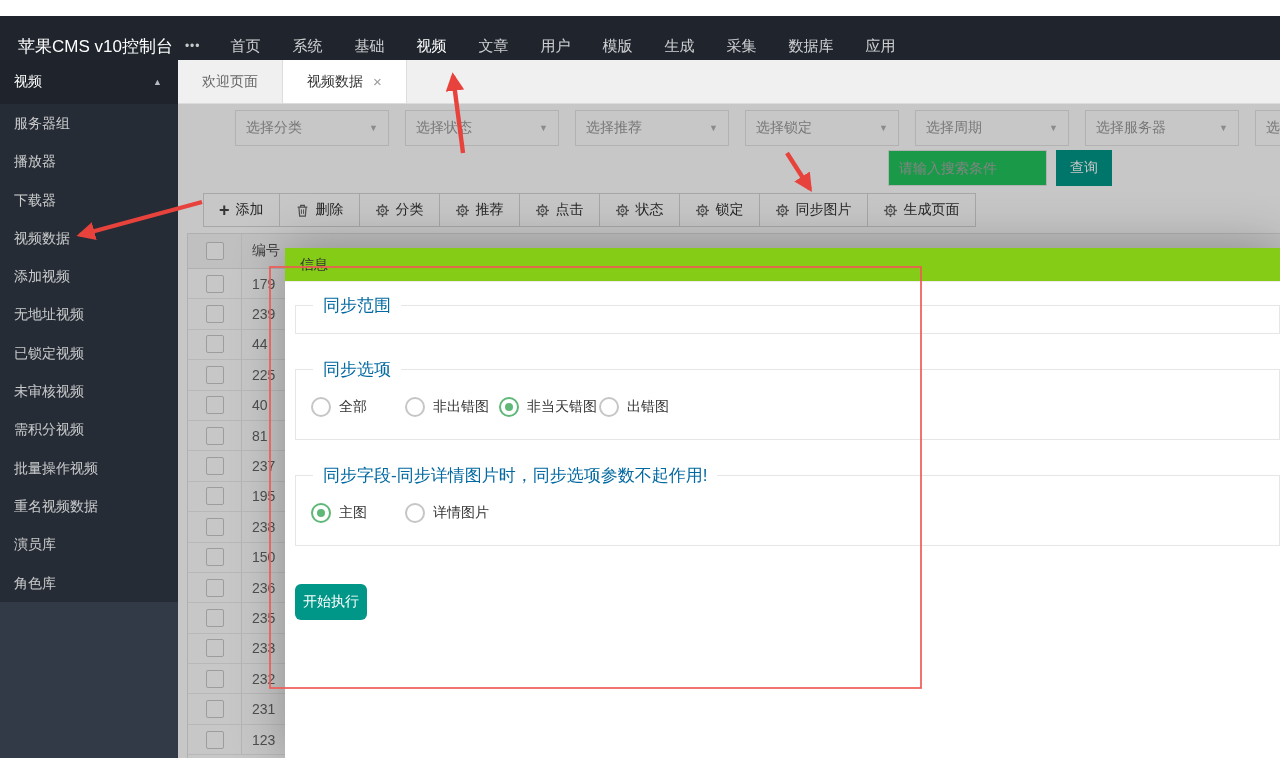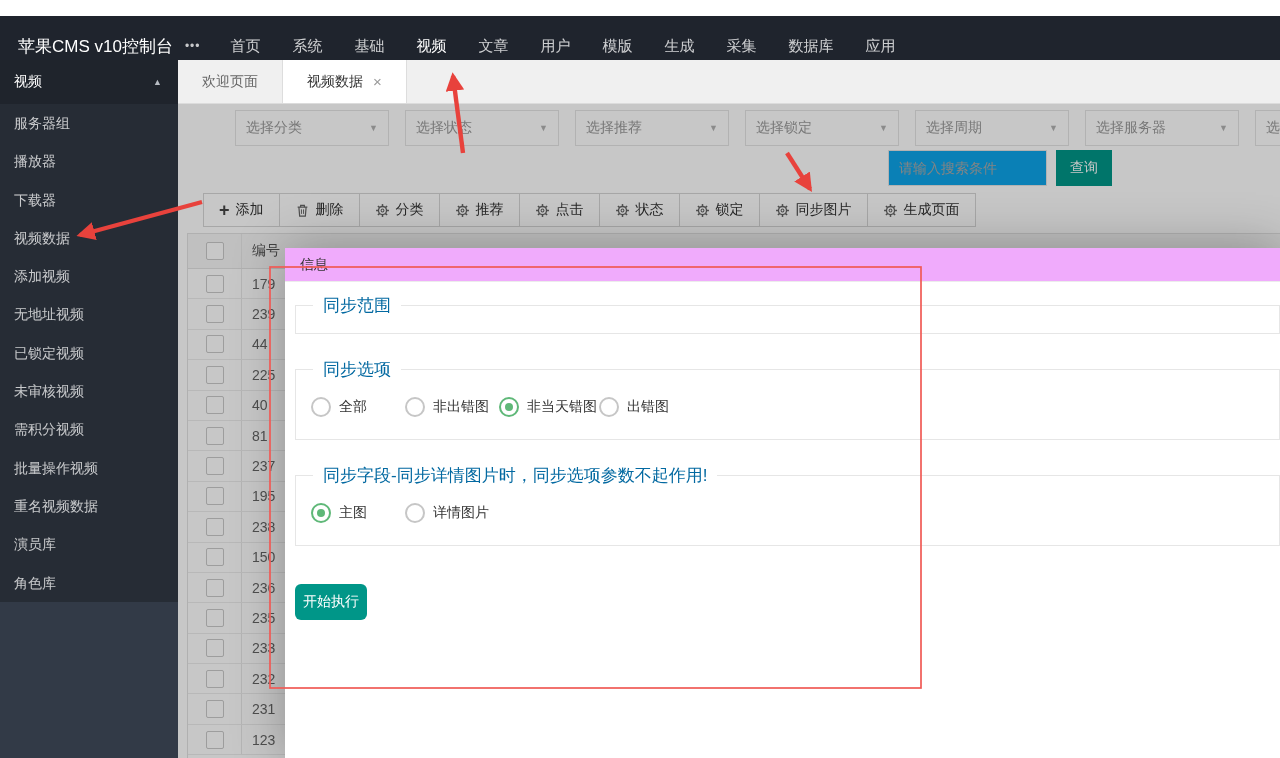--- a/index.html
+++ b/index.html
@@ -26,21 +26,21 @@
   .tabbar{position:absolute;left:178px;top:60px;right:0;height:43px;background:#f0f0f0;border-bottom:1px solid #dcdcdc;display:flex;z-index:15;}
   .tab{display:flex;align-items:center;padding:0 24px;font-size:14px;color:#666;border-right:1px solid #ddd;cursor:pointer;white-space:nowrap;}
   .tab.active{background:#fff;color:#333;}
   .tab-close{margin-left:10px;color:#999;font-size:15px;line-height:1;}
 
   
   .content{position:absolute;left:178px;top:104px;right:0;bottom:0;background:#fff;z-index:5;}
   .filter-row{position:absolute;left:57px;top:6px;display:flex;}
   .filter-select{width:132px;height:34px;border:1px solid #e4e4e4;background:#fff;display:flex;align-items:center;justify-content:space-between;padding:0 10px;margin-right:16px;font-size:14px;color:#999;cursor:pointer;}
   .caret{font-size:9px;color:#b3b3b3;}
-  .search-input{position:absolute;left:710px;top:46px;width:137px;height:34px;border:1px solid #e4e4e4;padding:0 10px;font-size:14px;color:#333;outline:none;background:#0ea5e9;}
+  .search-input{position:absolute;left:710px;top:46px;width:137px;height:34px;border:1px solid #e4e4e4;padding:0 10px;font-size:14px;color:#333;outline:none;background:#22c55e;}
   .search-input::placeholder{color:#a9a9a9;}
   .search-btn{position:absolute;left:878px;top:46px;width:56px;height:36px;background:var(--teal);color:#fff;border:none;font-size:14px;cursor:pointer;}
 
   .toolbar{position:absolute;left:25px;top:89px;display:flex;}
   .tb-btn{height:34px;background:#fff;border:1px solid #d6d6d6;margin-left:-1px;display:flex;align-items:center;padding:0 15px;font-size:14px;color:#333;cursor:pointer;white-space:nowrap;}
   .tb-btn:first-child{margin-left:0;}
   .tb-icon{margin-right:6px;color:#666;display:inline-flex;align-items:center;}
   .tb-plus{font-size:18px;font-weight:bold;color:#444;line-height:1;}
 
   .dtable{position:absolute;left:9px;top:129px;right:0;bottom:0;border-top:1px solid #e2e2e2;border-left:1px solid #e2e2e2;}
@@ -48,21 +48,21 @@
   .t-row{height:29.4px;border-bottom:1px solid #ececec;display:flex;font-size:14px;color:#666;}
   .cell-cb{width:53px;display:flex;align-items:center;justify-content:center;border-right:1px solid #e8e8e8;}
   .cell-id{padding-left:10px;display:flex;align-items:center;}
   .checkbox{width:16px;height:16px;border:1px solid #c9c9c9;border-radius:2px;background:#fff;cursor:pointer;}
 
   
   .shade{position:absolute;left:178px;top:104px;right:0;bottom:0;background:rgba(0,0,0,0.22);z-index:20;}
 
   
   .modal{position:absolute;left:285px;top:248px;width:995px;height:510px;background:#fff;box-shadow:1px 1px 50px rgba(0,0,0,.3);z-index:30;}
-  .modal-header{height:33px;background:#f0abfc;border-bottom:1px solid #ececec;display:flex;align-items:center;padding-left:15px;font-size:14px;color:#333;}
+  .modal-header{height:33px;background:#84cc16;border-bottom:1px solid #ececec;display:flex;align-items:center;padding-left:15px;font-size:14px;color:#333;}
   .modal-body{padding:12px 0 0 10px;}
   fieldset.field{border:1px solid #e6e6e6;margin:0 0 24px 0;padding:2px 15px 14px;}
   fieldset.field legend{font-size:17px;color:#0369a1;padding:0 10px;margin-left:2px;}
   .f-row{display:flex;align-items:center;margin-top:6px;height:36px;}
   .r-item{display:inline-flex;align-items:center;cursor:pointer;}
   .sec0 .r-item{min-width:112px;}
   .sec1 .r-item{min-width:92px;margin-right:2px;}
   .sec2 .r-item{min-width:94px;}
   .radio{width:16px;height:16px;border-radius:50%;border:2px solid #c6c6c6;background:#fff;flex:0 0 auto;position:relative;}
   .radio.checked{border-color:var(--green);}

